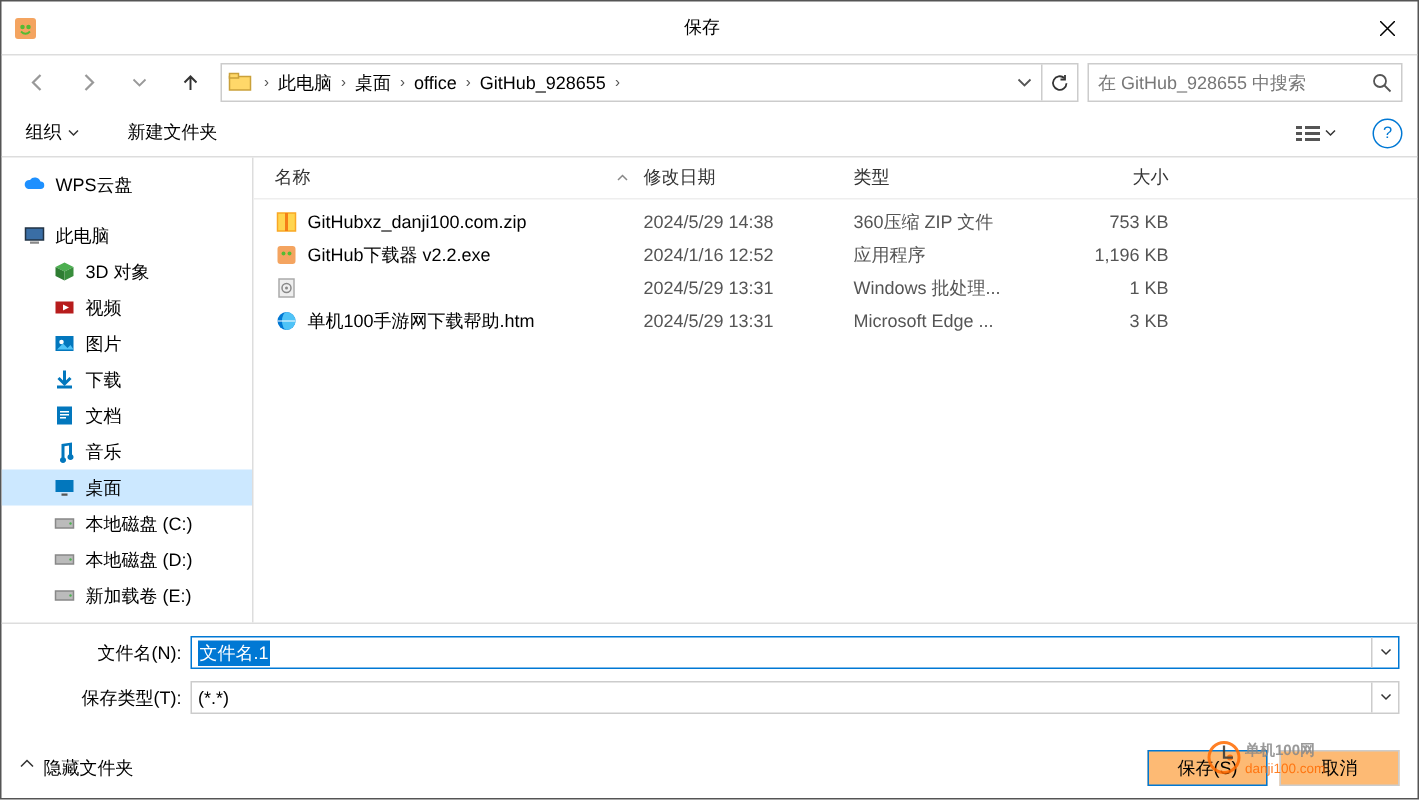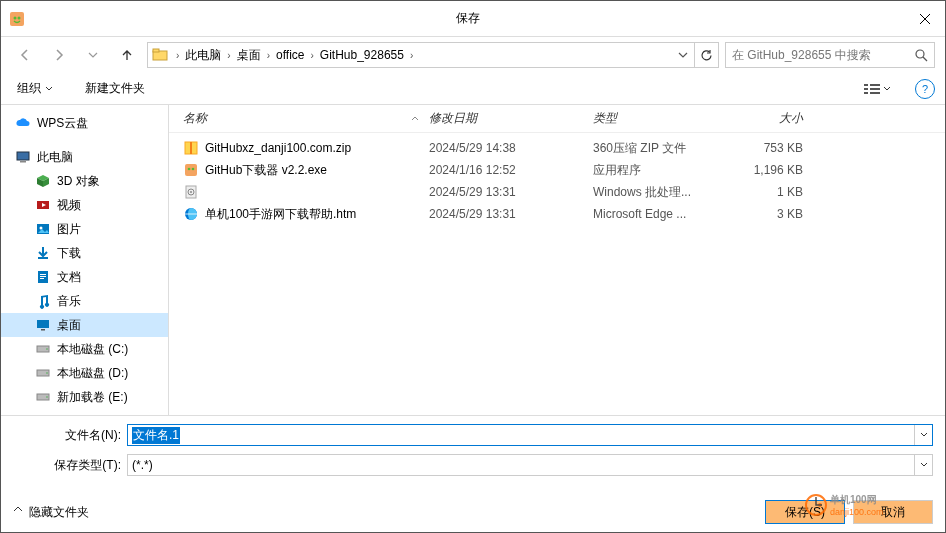--- a/index.html
+++ b/index.html
@@ -34,24 +34,24 @@
 .helpbtn { width: 20px; height: 20px; border-radius: 50%; border: 1px solid #0078d4; color: #0078d4; display: flex; align-items: center; justify-content: center; font-size: 11px; cursor: pointer; }
 
 
 .main { flex: 1; display: flex; min-height: 0; border-bottom: 1px solid #ddd; }
 .sidebar { width: 168px; border-right: 1px solid #ddd; overflow-y: auto; padding-top: 6px; }
 .side-item { display: flex; align-items: center; height: 24px; padding-left: 14px; gap: 6px; cursor: pointer; }
 .side-item.indent { padding-left: 34px; }
 .side-item.selected { background: #cce8ff; }
 .side-icon { width: 16px; height: 16px; display: flex; align-items: center; justify-content: center; font-size: 12px; }
 .filelist { flex: 1; display: flex; flex-direction: column; }
-.headers { display: flex; height: 28px; align-items: center; border-bottom: 1px solid #eee; color: #333; font-style: italic; }
+.headers { display: flex; height: 28px; align-items: center; border-bottom: 1px solid #eee; color: #333; }
 .col-name { width: 260px; padding-left: 14px; display: flex; align-items: center; justify-content: space-between; padding-right: 10px; }
 .col-date { width: 140px; }
-.col-type { width: 140px; margin-left: 24px; }
+.col-type { width: 140px; }
 .col-size { width: 90px; text-align: right; padding-right: 20px; }
 .headers > div { cursor: pointer; }
 .rows { flex: 1; overflow: auto; padding-top: 4px; }
 .row { display: flex; height: 22px; align-items: center; cursor: pointer; }
 .row .col-name { display: flex; align-items: center; gap: 6px; padding-left: 14px; justify-content: flex-start; }
 .row .col-date, .row .col-type { color: #555; }
 .row .col-size { color: #555; }
 .file-icon { width: 16px; height: 16px; display: flex; align-items: center; justify-content: center; font-size: 11px; }
 
 

